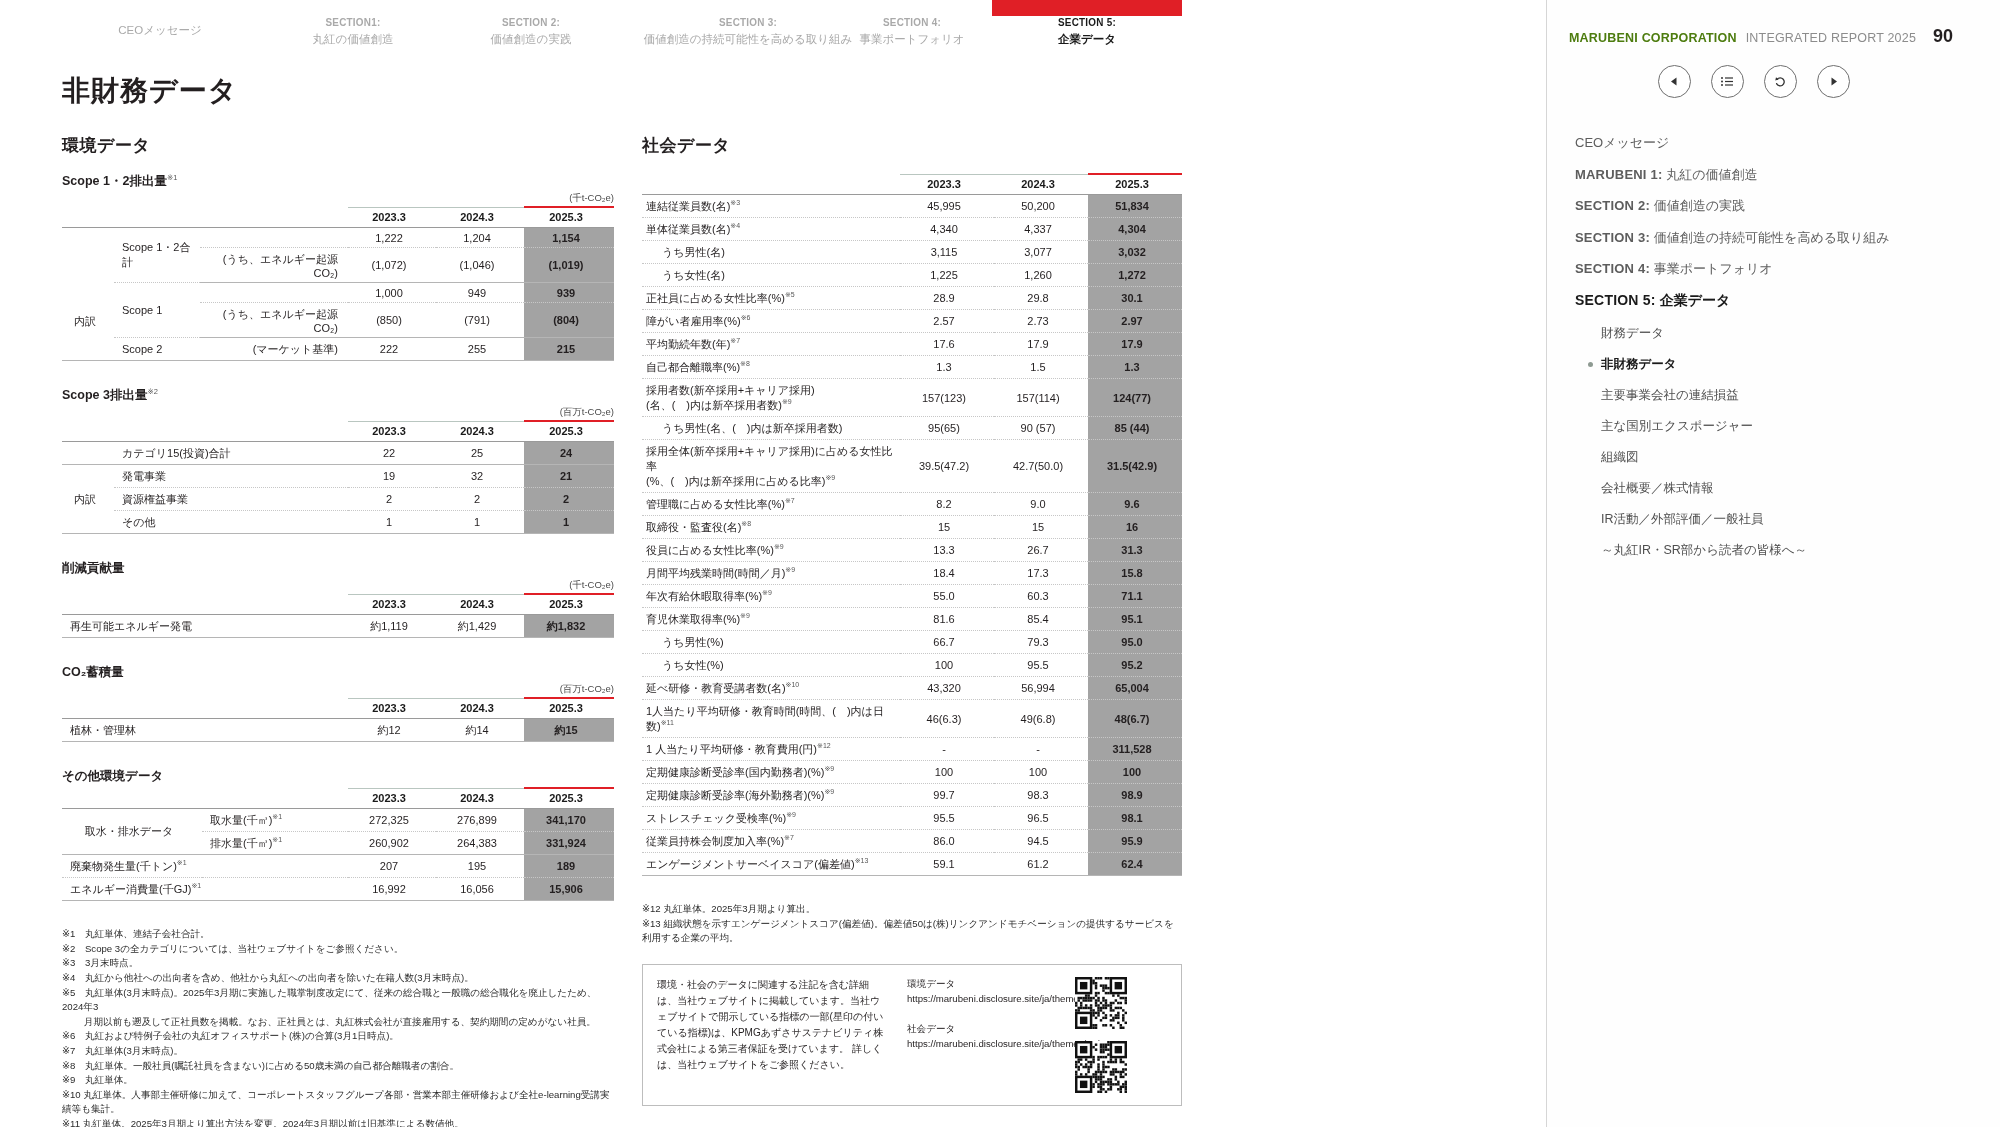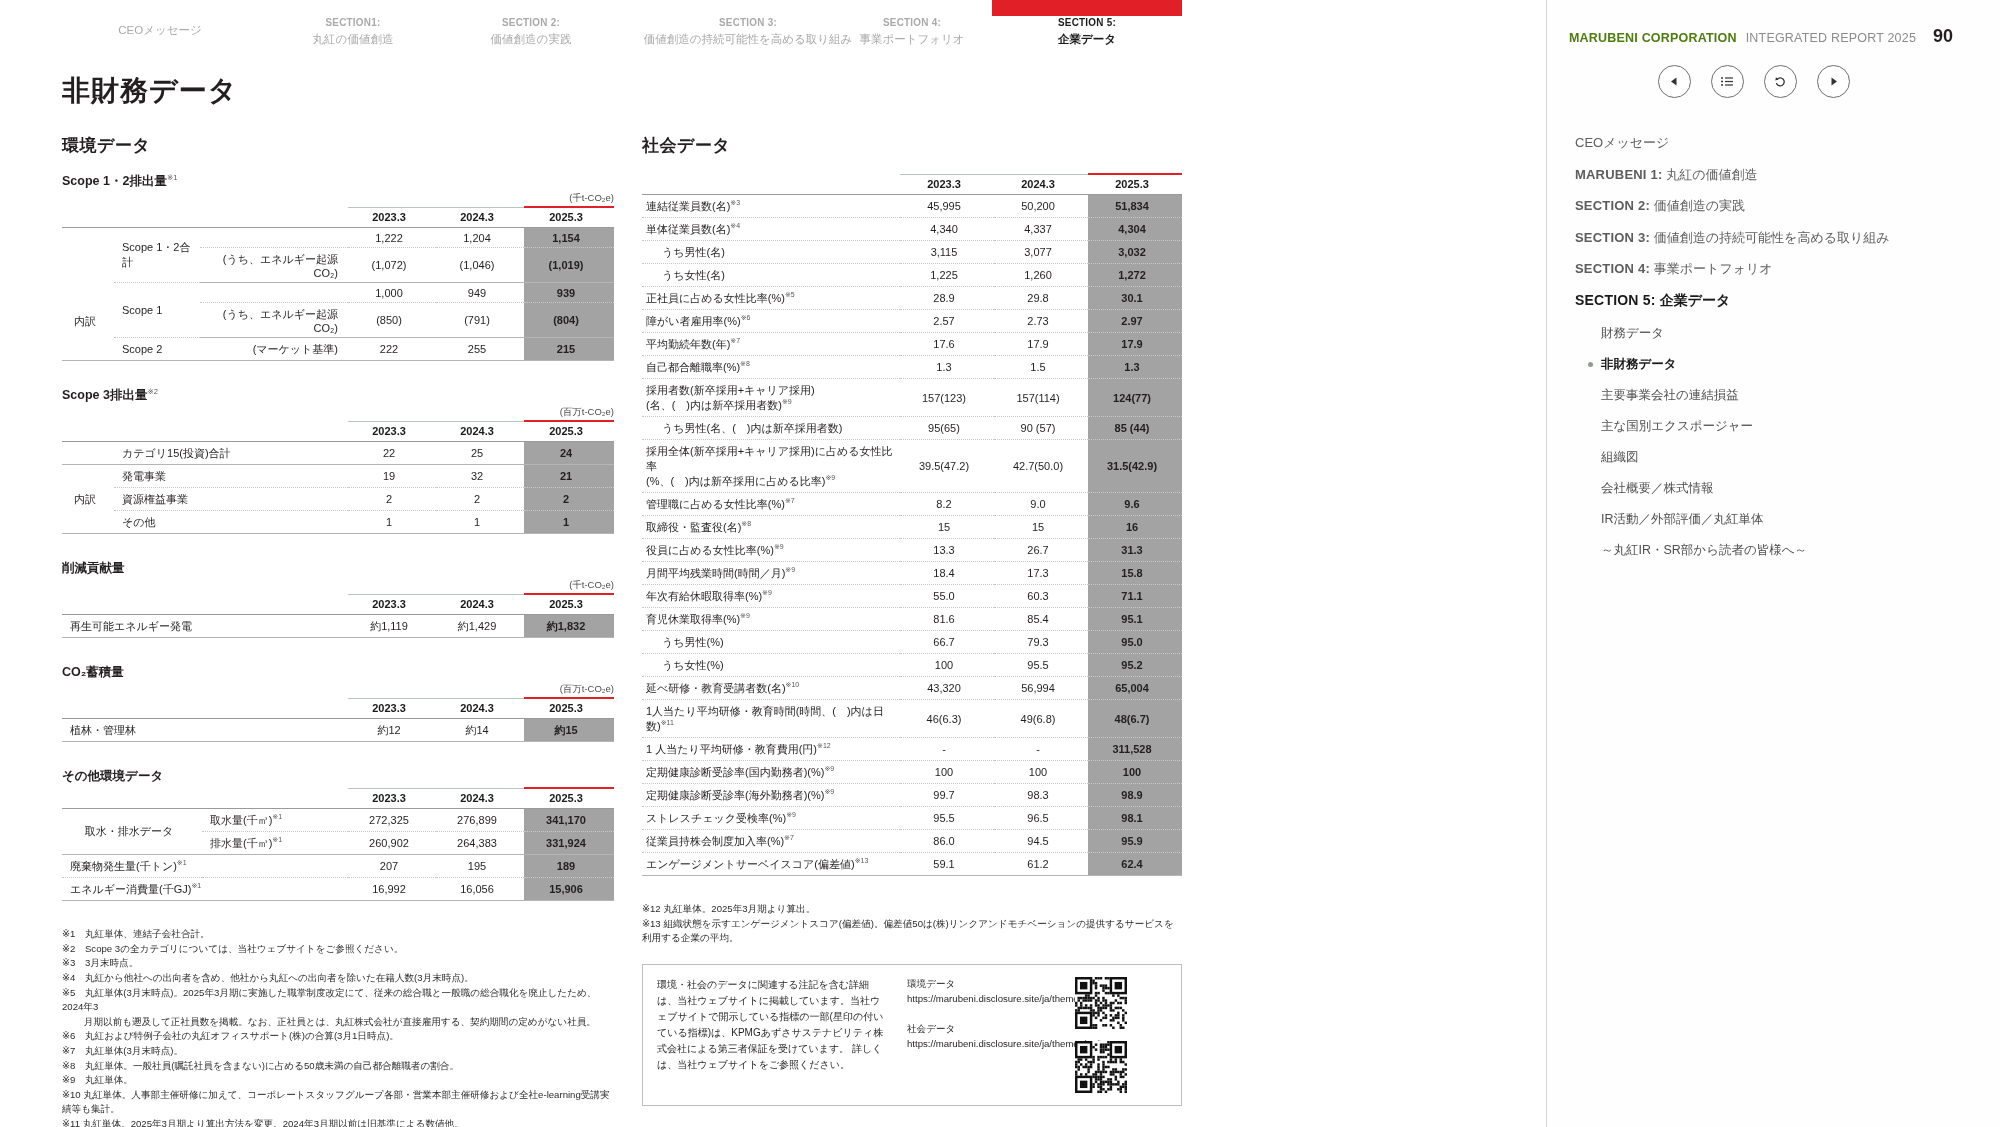--- a/index.html
+++ b/index.html
@@ -959,17 +959,17 @@
         <div class="toc-item"><span class="sec">SECTION 2: </span><span>価値創造の実践</span></div>
         <div class="toc-item"><span class="sec">SECTION 3: </span><span>価値創造の持続可能性を高める取り組み</span></div>
         <div class="toc-item"><span class="sec">SECTION 4: </span><span>事業ポートフォリオ</span></div>
         <div class="toc-item current"><span class="sec">SECTION 5: </span><span>企業データ</span></div>
         <div class="toc-sub">財務データ</div>
         <div class="toc-sub active">非財務データ</div>
         <div class="toc-sub">主要事業会社の連結損益</div>
         <div class="toc-sub">主な国別エクスポージャー</div>
         <div class="toc-sub">組織図</div>
         <div class="toc-sub">会社概要／株式情報</div>
-        <div class="toc-sub">IR活動／外部評価／丸紅単体</div>
+        <div class="toc-sub">IR活動／外部評価／一般社員</div>
         <div class="toc-sub">～丸紅IR・SR部から読者の皆様へ～</div>
       </div>
   </div>
 </div>
 
 </body></html>

